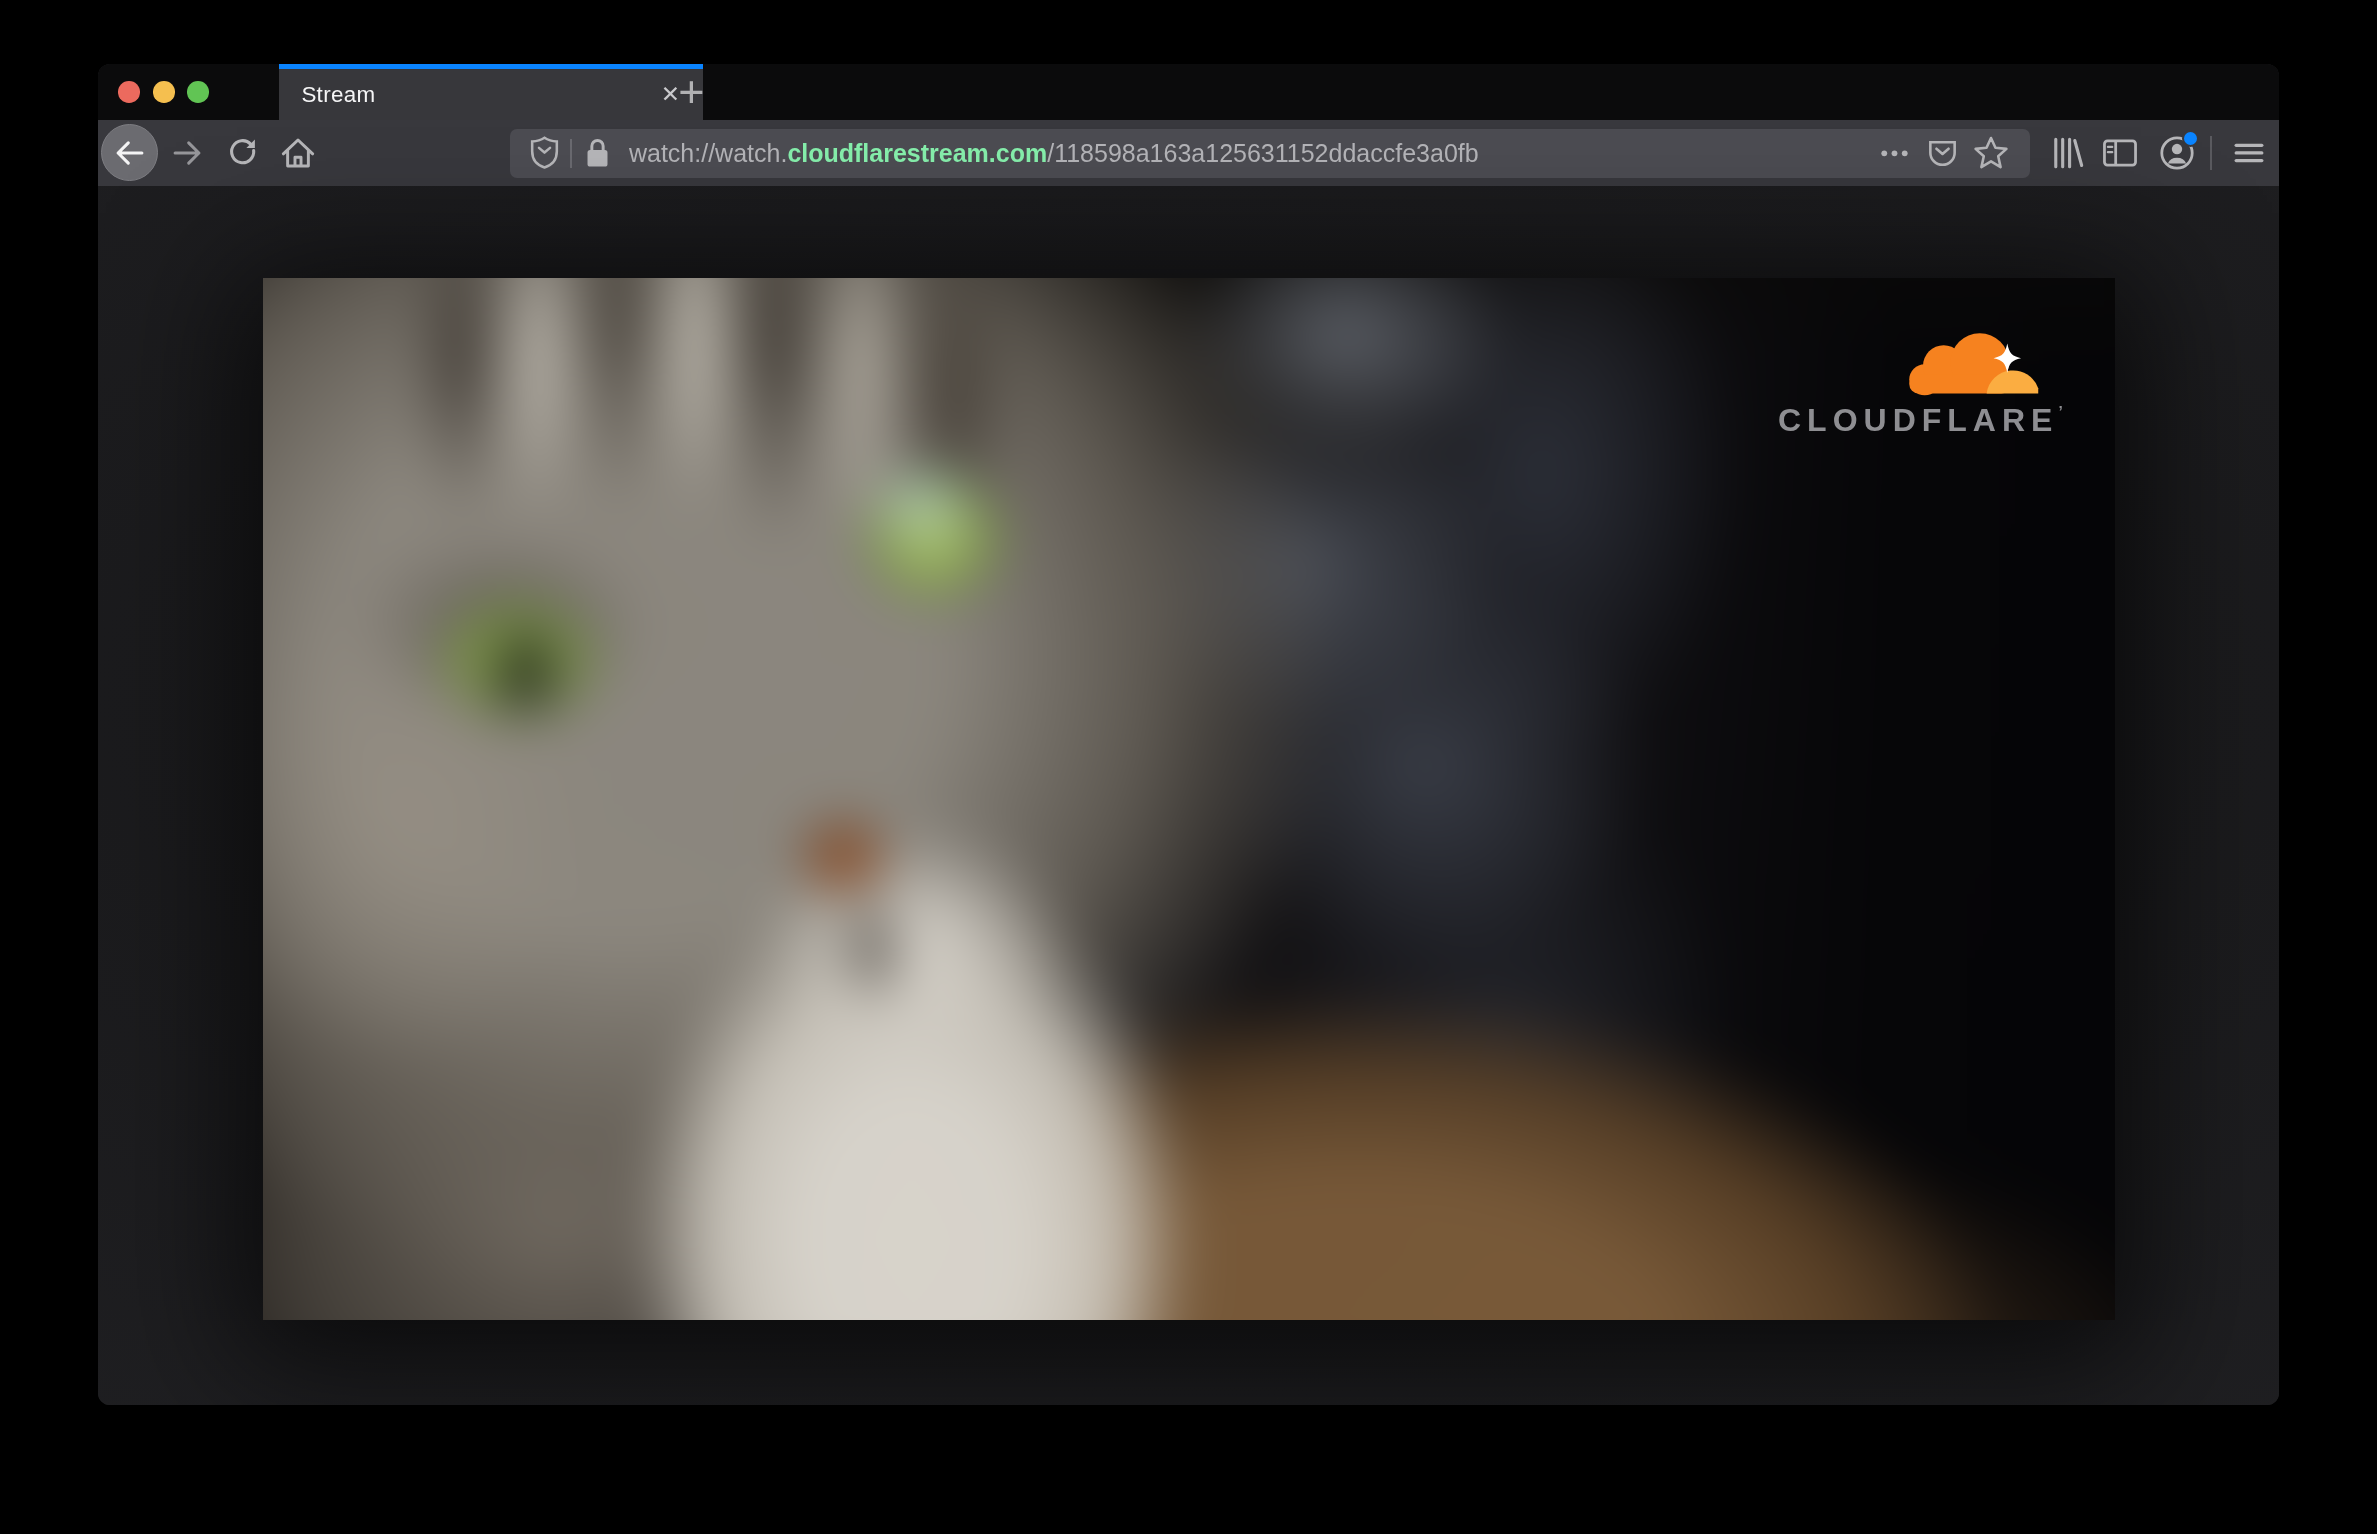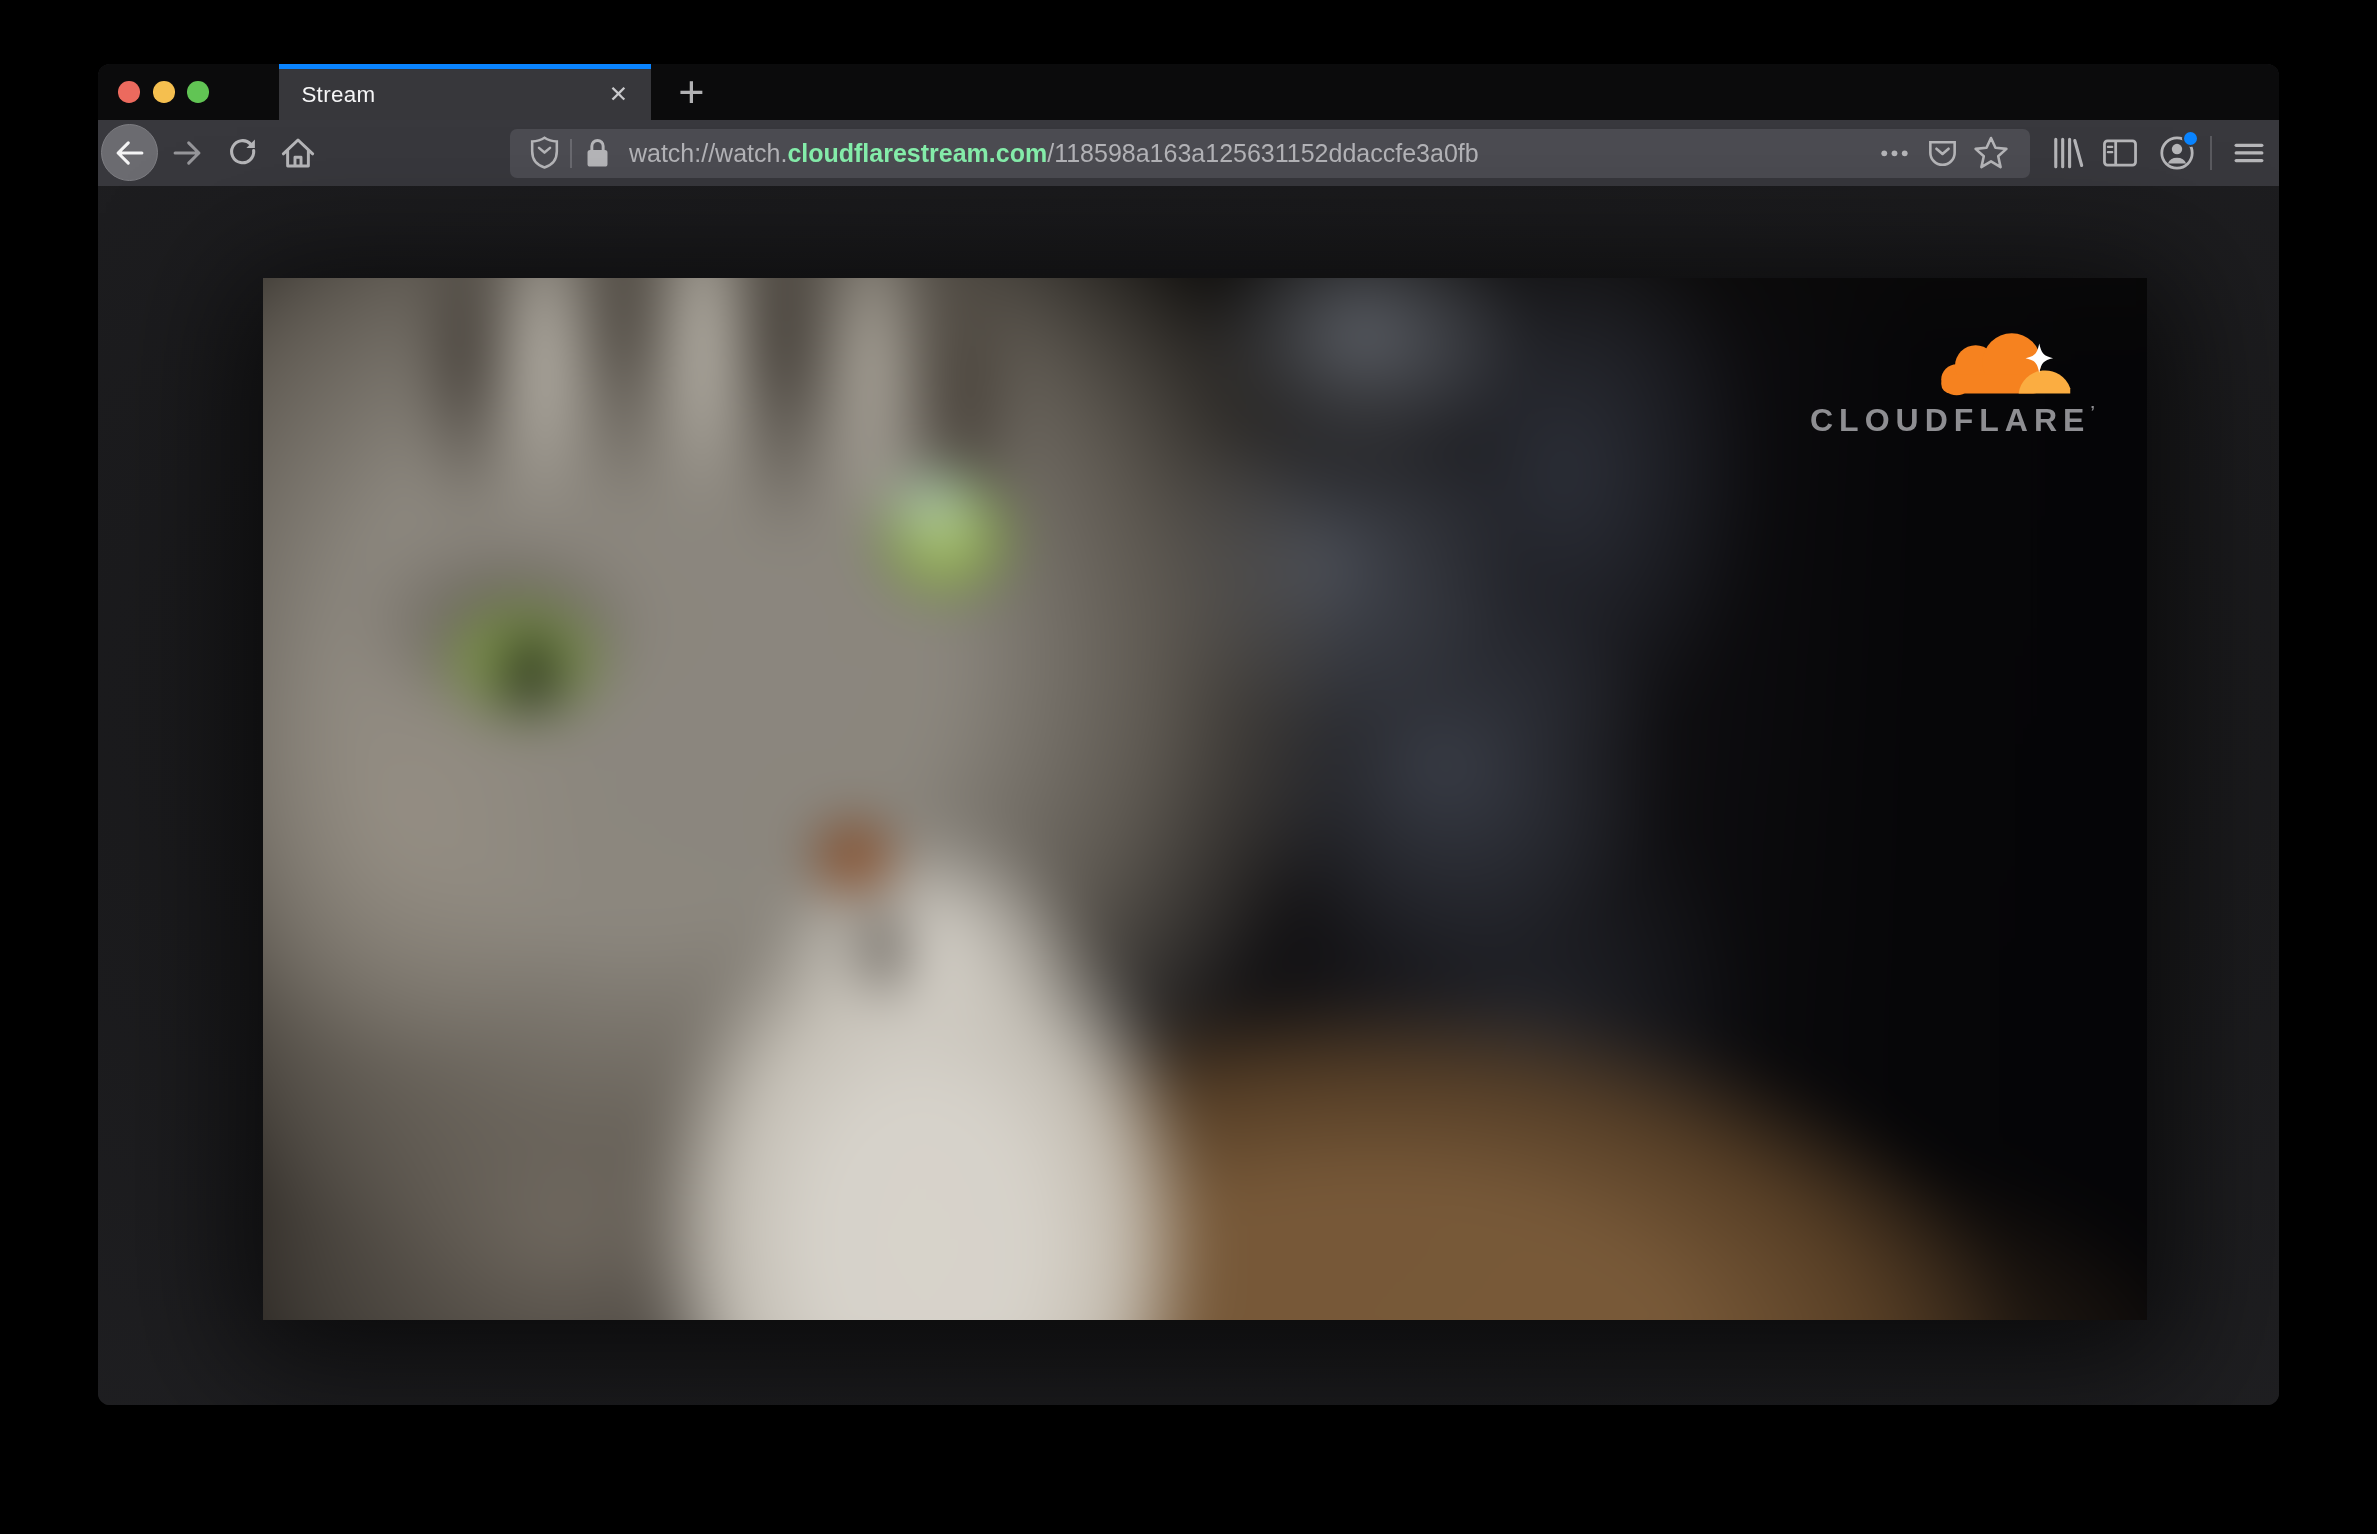--- a/index.html
+++ b/index.html
@@ -7,21 +7,21 @@
          font-family:"Liberation Sans","DejaVu Sans",sans-serif;}
   .window{position:absolute;left:98px;top:64px;width:2181px;height:1341px;
           border-radius:12px;overflow:hidden;background:#212123;}
 
   
   .titlebar{position:absolute;left:0;top:0;right:0;height:56px;background:#0b0b0c;}
   .traffic{position:absolute;top:17px;width:21.6px;height:21.6px;border-radius:50%;}
   .t-close{left:20px;background:#ec6a5e;}
   .t-min{left:55px;background:#f5bf4f;}
   .t-zoom{left:89px;background:#61c454;}
-  .tab{position:absolute;left:181px;top:0;width:372px;height:56px;background:#37373b;
+  .tab{position:absolute;left:181px;top:0;width:424px;height:56px;background:#37373b;
        border-top:5.2px solid #0a84ff;box-sizing:border-box;display:flex;align-items:center;}
   .tab-title{margin-left:22.4px;font-size:22.4px;color:#f5f5f6;letter-spacing:0.3px;}
   .tab-close{margin-left:auto;margin-right:15.5px;width:34px;height:34px;display:flex;
              align-items:center;justify-content:center;font-size:23px;color:#c9c9cc;}
   .newtab{position:absolute;left:573px;top:5.2px;width:41px;height:45px;display:flex;
           align-items:center;justify-content:center;font-size:45px;font-weight:300;color:#b1b1b3;}
 
   
   .navbar{position:absolute;left:0;top:56px;right:0;height:66px;background:#38383d;
           border-bottom:1.7px solid #18181a;box-sizing:content-box;}
@@ -47,21 +47,21 @@
   .tb-lib{left:1945px;} .tb-side{left:1998px;} .tb-acct{left:2055px;}
   .tb-sep{position:absolute;left:2112px;top:15.5px;width:1.7px;height:34px;background:#5a5a5f;}
   .tb-menu{left:2127px;}
   .acct-dot{position:absolute;right:1.7px;top:1.7px;width:13px;height:13px;border-radius:50%;
             background:#0a84ff;border:2.6px solid #38383d;}
 
   
   .content{position:absolute;left:0;top:122px;right:0;bottom:0;
            background:radial-gradient(130% 110% at 50% 42%,#19191b 25%,#242427 100%);}
   .video{position:absolute;left:165px;top:92px;width:1852px;height:1042px;background:#060607;
-         overflow:hidden;box-shadow:0 20.7px 121px 26px rgba(0,0,0,.65);padding-left:32px;}
+         overflow:hidden;box-shadow:0 20.7px 121px 26px rgba(0,0,0,.65);}
   .cat{position:absolute;inset:-60px;filter:blur(26px);
     background:
       
       radial-gradient(78px 60px at 36.5% 24.5%, rgba(190,220,216,.9), transparent 70%),
       radial-gradient(103px 95px at 37% 27.5%, rgba(163,189,98,.95) 30%, rgba(110,140,60,.8) 55%, transparent 75%),
       
       radial-gradient(52px 69px at 16.3% 39%, rgba(30,36,24,.9) 40%, transparent 72%),
       radial-gradient(112px 86px at 16% 38%, rgba(147,173,83,.95) 35%, rgba(100,125,55,.75) 60%, transparent 78%),
       radial-gradient(190px 121px at 15% 35%, rgba(60,55,48,.5), transparent 80%),
       

